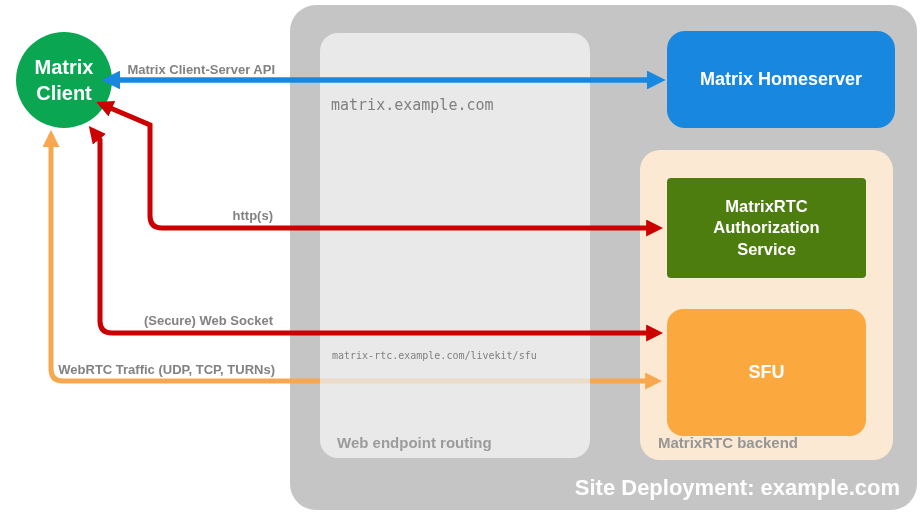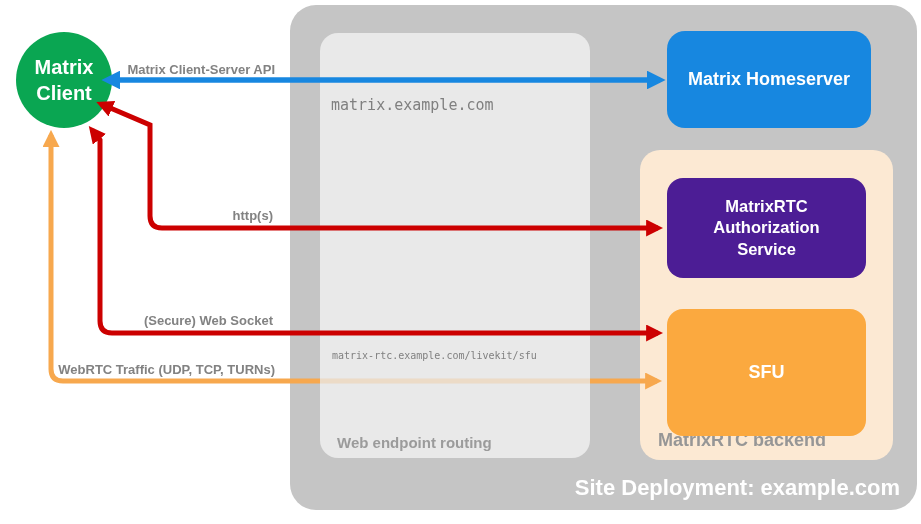--- a/index.html
+++ b/index.html
@@ -23,39 +23,39 @@
     background:#e9e9e9; border-radius:18px;
   }
   .web-routing-label {
     left:17px; bottom:7px; color:#9b9b9b; font-weight:bold; font-size:15px;
   }
   .rtc-backend {
     left:640px; top:150px; width:253px; height:310px;
     background:#fce9d3; border-radius:20px;
   }
   .rtc-backend-label {
-    left:18px; bottom:9px; color:#969696; font-weight:bold; font-size:18px;
+    left:18px; bottom:9px; color:#969696; font-weight:bold; font-size:15px;
   }
 
   
   .node {
     display:flex; align-items:center; justify-content:center;
     text-align:center; color:#ffffff; font-weight:bold;
   }
   .matrix-client {
     left:16px; top:32px; width:96px; height:96px; border-radius:50%;
     background:#0aa652; font-size:20px; line-height:1.3;
   }
   .homeserver {
-    left:667px; top:31px; width:204px; height:97px; border-radius:18px;
+    left:667px; top:31px; width:228px; height:97px; border-radius:18px;
     background:#1787e0; font-size:18px;
   }
   .auth-service {
-    left:667px; top:178px; width:199px; height:100px; border-radius:16px;
-    background:#4c1d95; font-size:16.5px; line-height:1.3; padding:0 20px;
+    left:667px; top:178px; width:199px; height:100px; border-radius:4px;
+    background:#4d7c0f; font-size:16.5px; line-height:1.3; padding:0 20px;
     box-sizing:border-box;
   }
   .sfu {
     left:667px; top:309px; width:199px; height:127px; border-radius:16px;
     background:#fba93f; font-size:18px;
   }
 
   
   .conn-label { color:#828282; font-weight:bold; font-size:13px; white-space:nowrap; }
   .lbl-api     { top:62px;  right:646px; }

